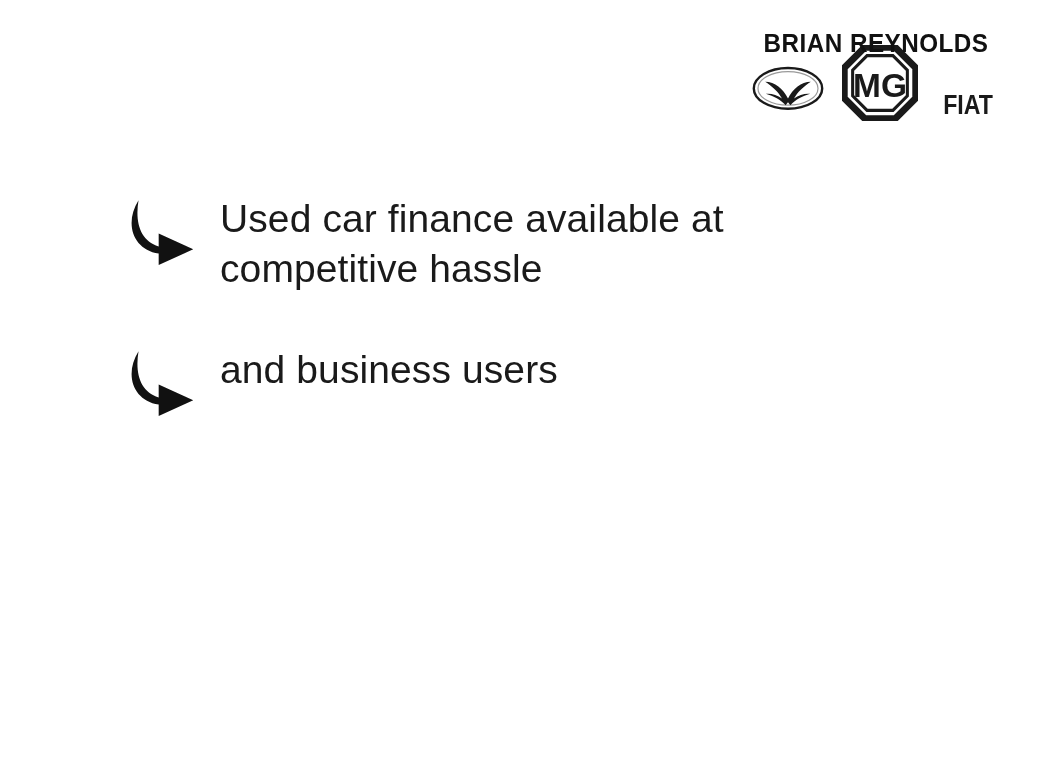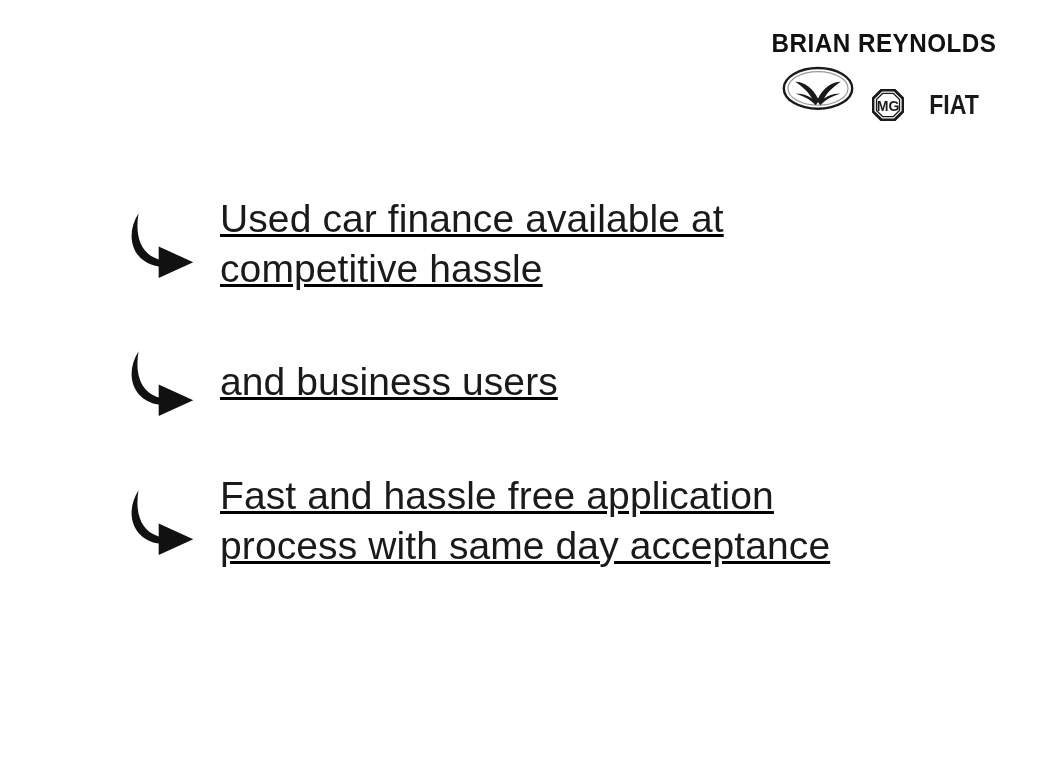--- a/index.html
+++ b/index.html
@@ -41,36 +41,35 @@
     gap: 18px;
     margin-top: 13px;
     height: 54px;
   }
   .logo {
     display: flex;
     align-items: flex-end;
     justify-content: center;
   }
   .logo-mazda { width: 72px; }
-  .logo-mg { width: 32px; padding-bottom: 2px; }
+  .logo-mg { width: 76px; padding-bottom: 2px; }
   .logo-fiat { width: 64px; padding-bottom: 4px; margin-top: 16px; }
   .logo svg { display: block; width: 100%; height: auto; }
 
   
   .bullet-list {
     position: absolute;
     left: 126px;
     top: 192px;
     width: 860px;
   }
   .bullet-item {
     display: flex;
-    align-items: center;
+    align-items: flex-start;
     margin-bottom: 50px;
-    text-decoration: underline;
   }
   .bullet-item:last-child { margin-bottom: 0; }
 
   .arrow-icon {
     flex: 0 0 auto;
     width: 74px;
     height: 72px;
     margin-right: 20px;
     margin-top: 4px;
   }
@@ -141,25 +140,14 @@
     <span class="arrow-icon">
       <svg viewBox="0 0 100 100" xmlns="http://www.w3.org/2000/svg" aria-hidden="true">
         <path d="M16 6 C11 36 18 62 44 70 L44 52 L92 74 L44 96 L44 80 C8 74 -4 38 16 6 Z" fill="#111111"></path>
       </svg>
     </span>
     <div class="bullet-text">
       <span class="line">and business users</span>
     </div>
   </div>
 
-  <div class="bullet-item">
-    <span class="arrow-icon">
-      <svg viewBox="0 0 100 100" xmlns="http://www.w3.org/2000/svg" aria-hidden="true">
-        <path d="M16 6 C11 36 18 62 44 70 L44 52 L92 74 L44 96 L44 80 C8 74 -4 38 16 6 Z" fill="#111111"></path>
-      </svg>
-    </span>
-    <div class="bullet-text">
-      <span class="line">Fast and hassle free application</span>
-      <span class="line">process with same day acceptance</span>
-    </div>
-  </div>
 
 </div>
 
 </body></html>

